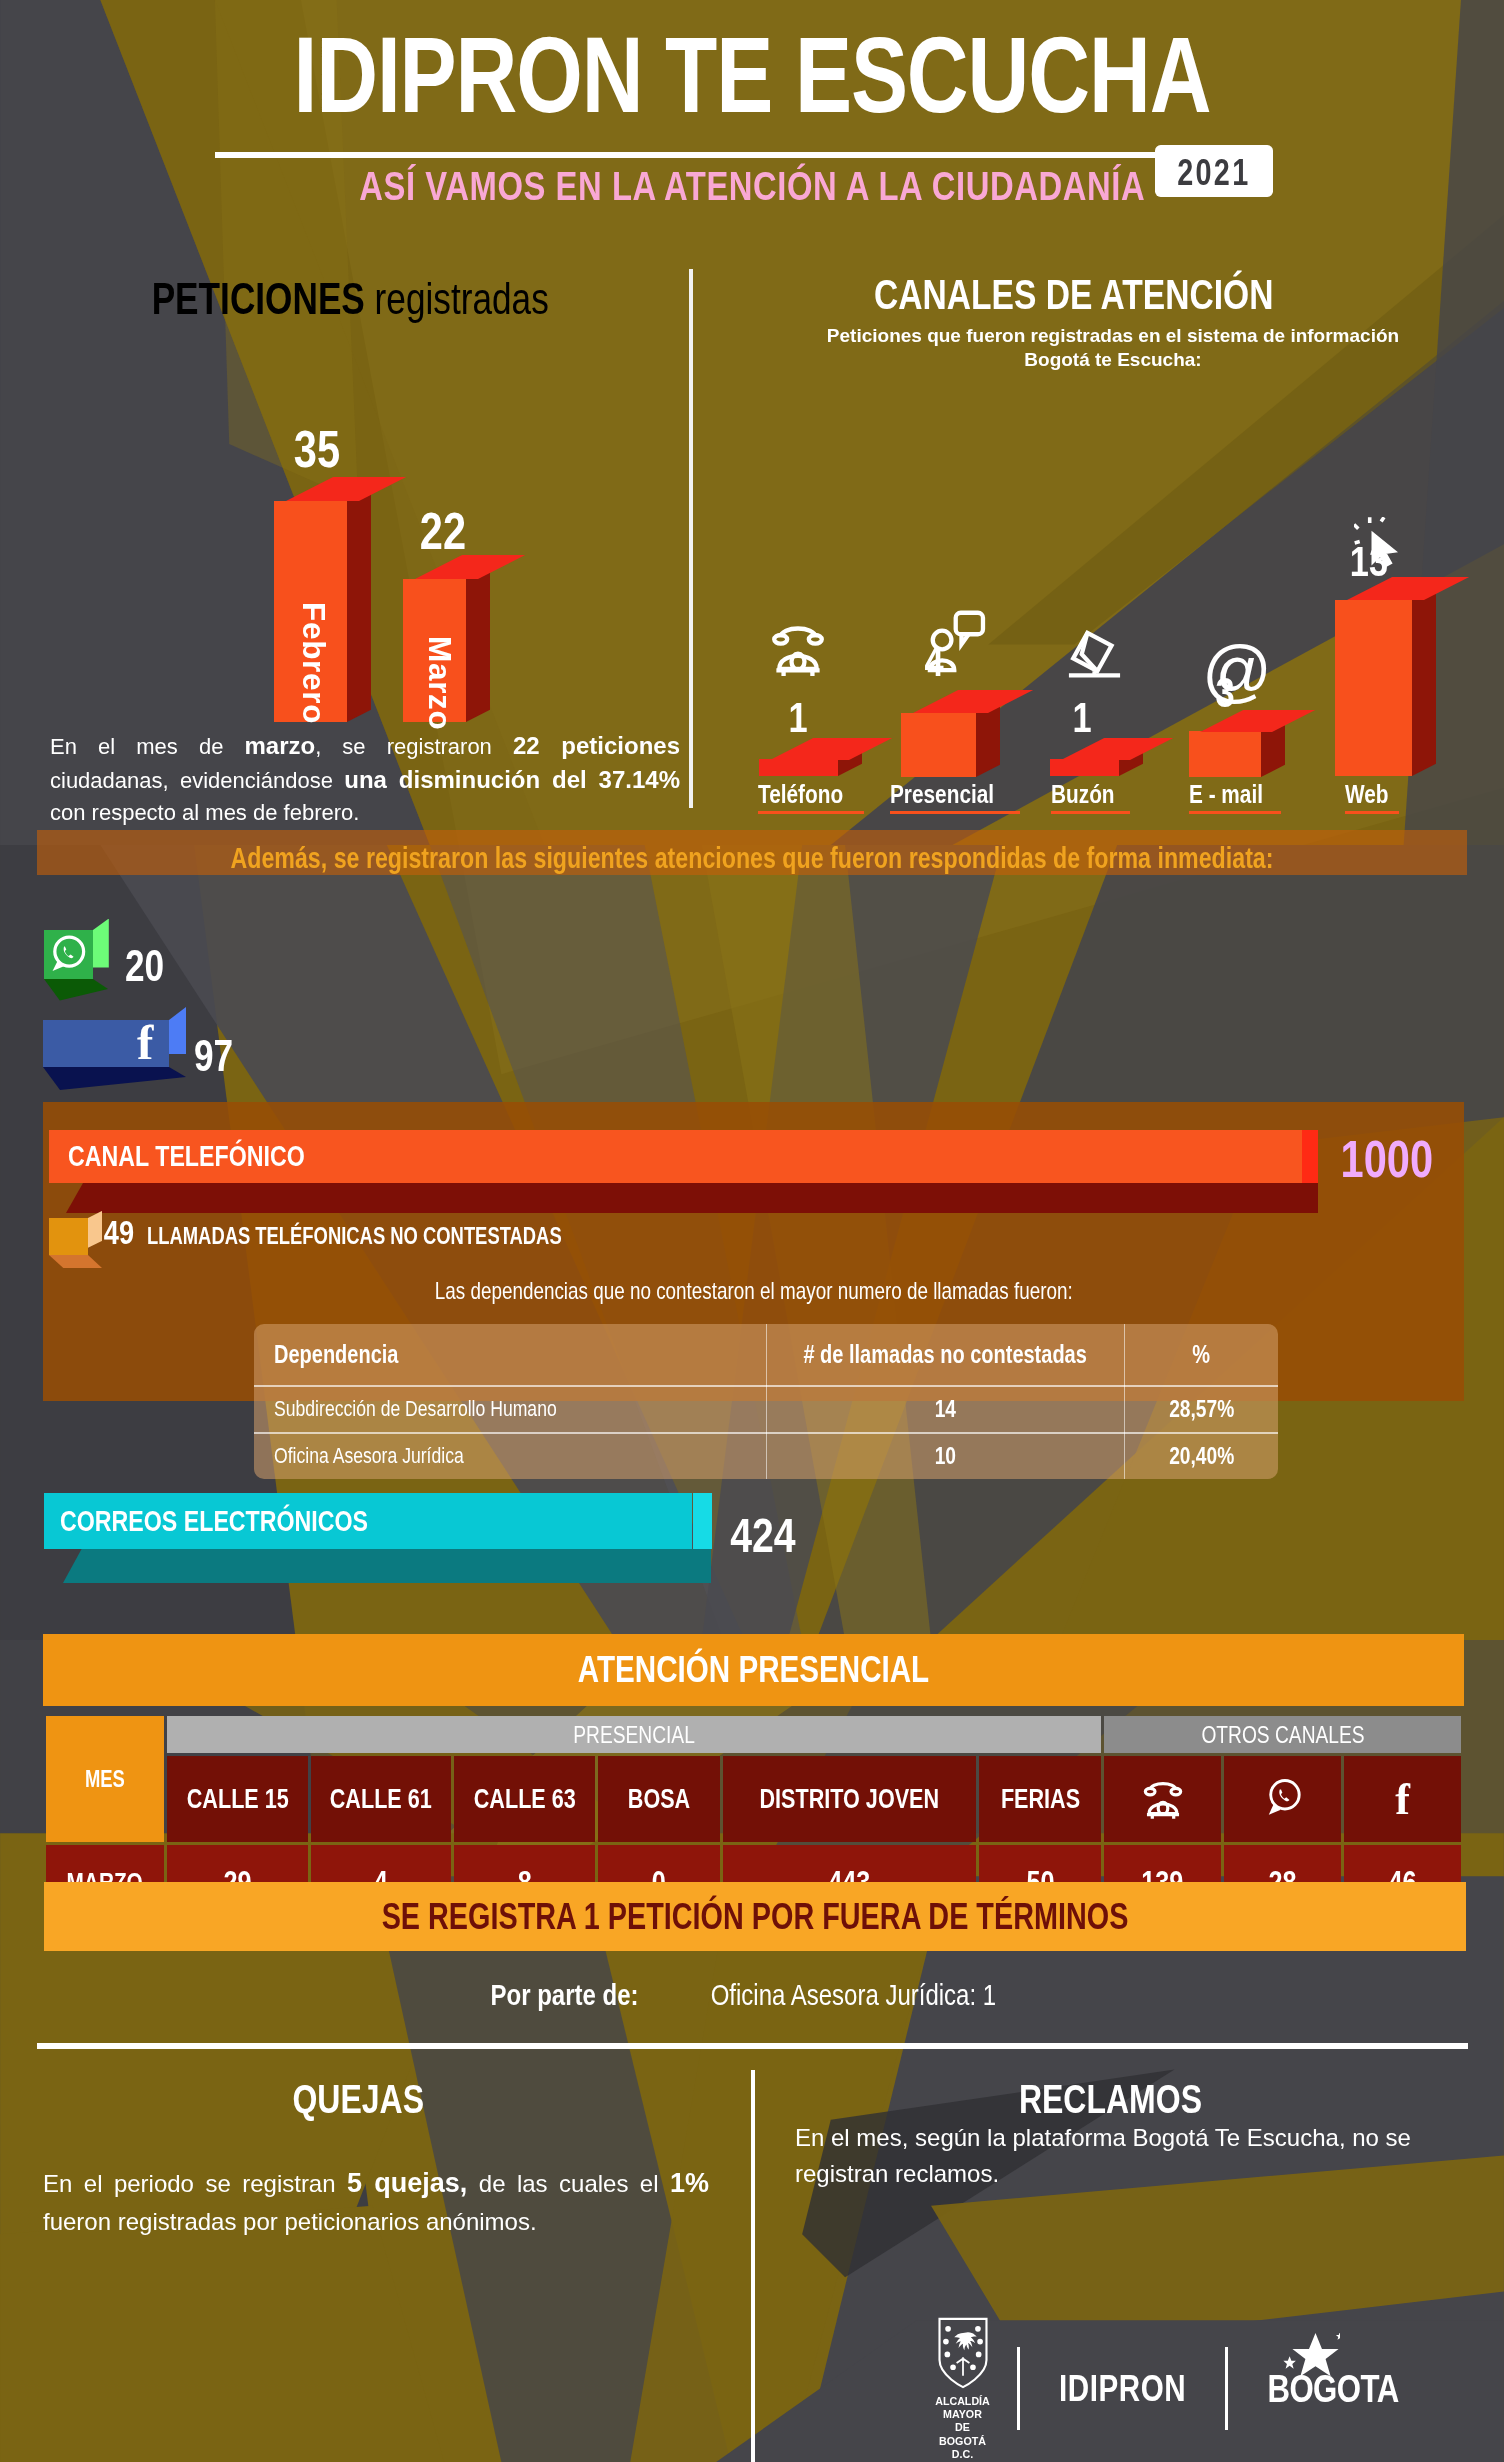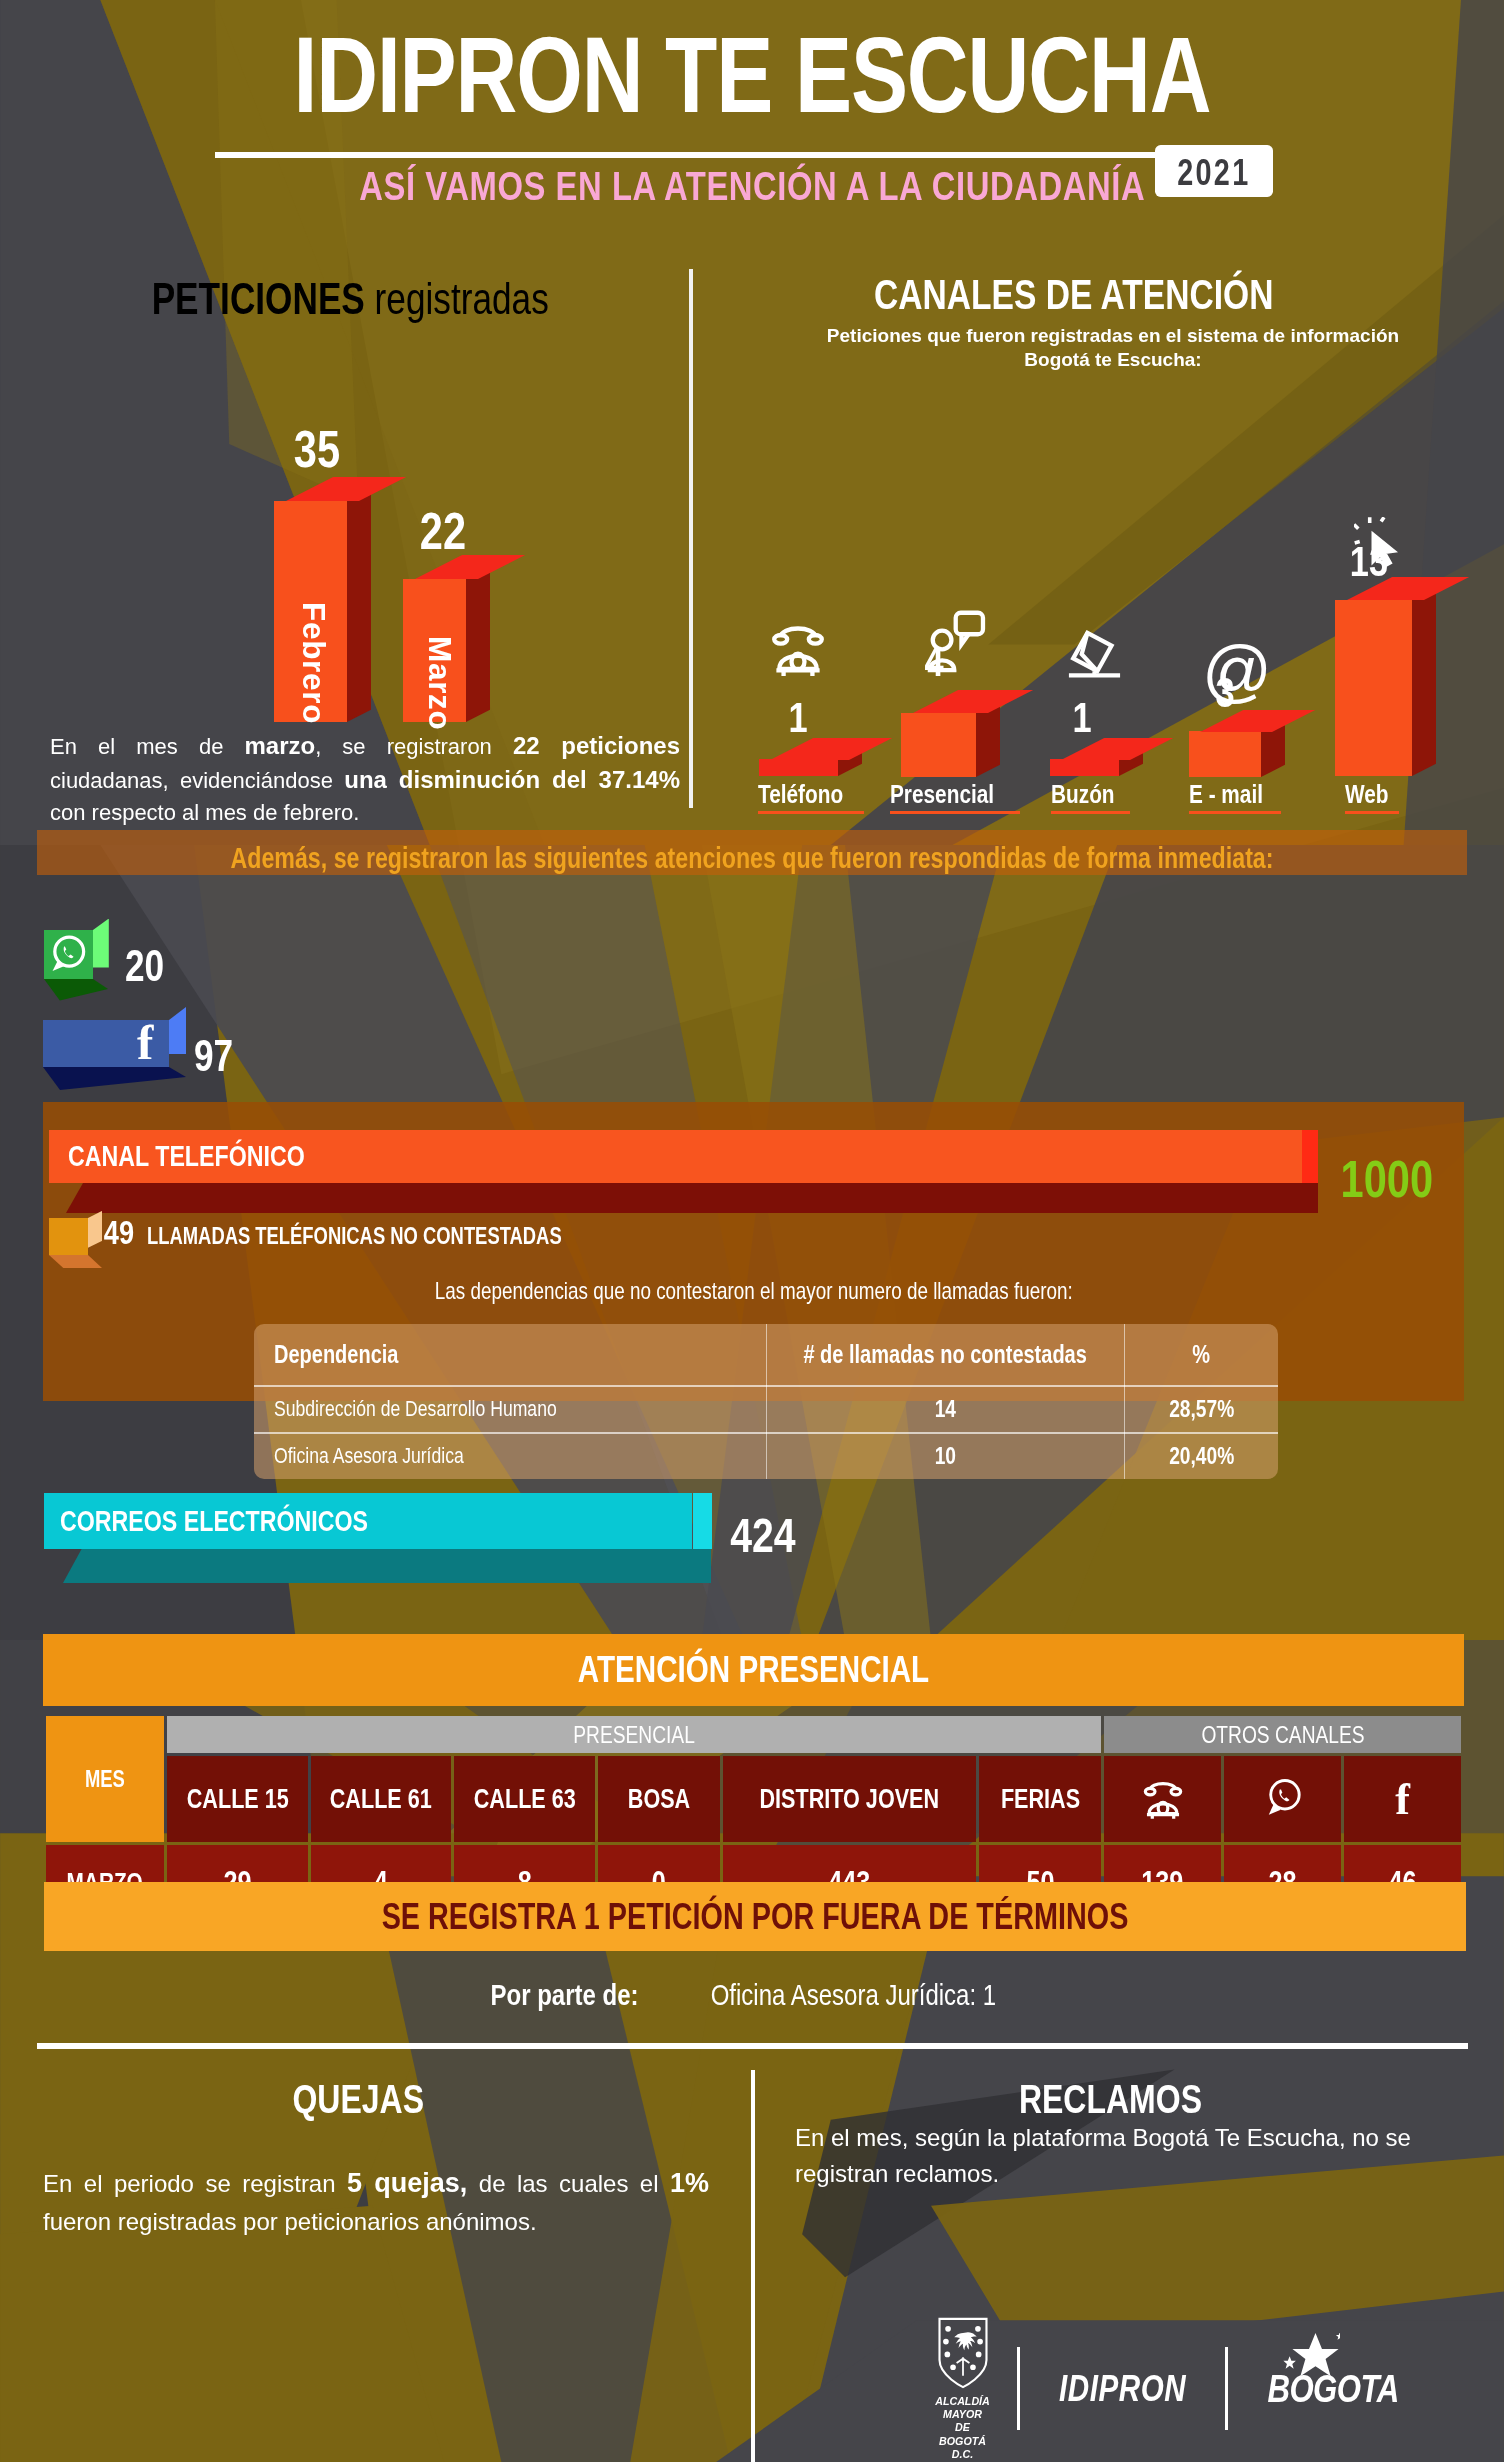--- a/index.html
+++ b/index.html
@@ -94,21 +94,21 @@
     position:absolute; left:43px; top:1102px; width:1421px; height:299px;
     background:rgba(151,77,5,0.88);
   }
   #telbar { position:absolute; left:49px; top:1130px; width:1253px; height:53px; background:#f8551f; }
   #telbar-top { position:absolute; left:1302px; top:1130px; width:15.8px; height:53px; background:#ff2a14; }
   #telbar-sh  { position:absolute; left:66px; top:1183px; width:1246px; height:30px; background:#7d0f06;
                 clip-path:polygon(0 100%,17px 0,100%  0,100% 100%); }
   #telbar-sh2 { position:absolute; left:1302px; top:1183px; width:15.8px; height:30px; background:#7d0f06; }
   #telbar-lbl { position:absolute; left:49px; top:1130px; width:1253px; height:53px;
       color:#fff; font-weight:bold; font-size:29px; line-height:53px; padding-left:18.6px; }
-  #telbar-val { position:absolute; left:1329px; top:1129px; color:#84cc16; font-weight:bold; font-size:52px;margin-top:20px; }
+  #telbar-val { position:absolute; left:1329px; top:1129px; color:#f0abfc; font-weight:bold; font-size:52px; }
 
   #cube49 { position:absolute; left:49px; top:1218px; width:39px; height:37px; }
   #cube49 .cf { position:absolute; left:0; top:0; width:39px; height:37px; background:#e2930e; }
   #cube49 .cr { position:absolute; left:39px; top:-7.2px; width:14.3px; height:37px; background:#f9c78d;
                 clip-path:polygon(0 7.2px,100% 0,100% 30px,0 100%); }
   #cube49 .cb2{ position:absolute; left:0; top:37px; width:53px; height:13px; background:#d4752e;
                 clip-path:polygon(0 0,39px 0,53px 13px,14.3px 13px); }
   #lbl49num { position:absolute; left:100px; top:1213px; color:#fff; font-weight:bold; font-size:34px; }
   #lbl49txt { position:absolute; left:147px; top:1223px; color:#fff; font-weight:bold; font-size:23px; }
   #dep-note { position:absolute; left:43px; top:1278px; width:1421px; text-align:center;
@@ -169,21 +169,21 @@
       color:#fff; font-size:24px; line-height:1.5; text-align:justify; }
   #qText b { font-size:27px; }
   #rTitle { position:absolute; left:809px; top:2077px; width:602px; text-align:center;
       color:#fff; font-weight:bold; font-size:40px; }
   #rText { position:absolute; left:795px; top:2120px; width:630px;
       color:#fff; font-size:24px; line-height:1.5; }
   #vdiv2 { position:absolute; left:751px; top:2070px; width:3.6px; height:594px; background:#fff; }
 
   
   #footer { position:absolute; left:931px; top:2331px; width:544px; height:115px;
-      display:flex; align-items:center; gap:0;font-style:italic; }
+      display:flex; align-items:center; gap:0; }
   .f-div { width:2.9px; height:83px; background:#fff; margin:0 23px; }
   .f-shield { width:63px; text-align:center; color:#fff; }
   .f-shield-cap { font-size:10.7px; font-weight:bold; line-height:1.25; margin-top:2.9px; }
   .f-idipron { color:#fff; font-weight:bold; font-size:37px; letter-spacing:0.7px; }
   .f-bogota { color:#fff; font-weight:bold; font-size:39px; letter-spacing:-0.7px; position:relative; }
 </style>
 </head>
 <body>
 
 <div id="page">

